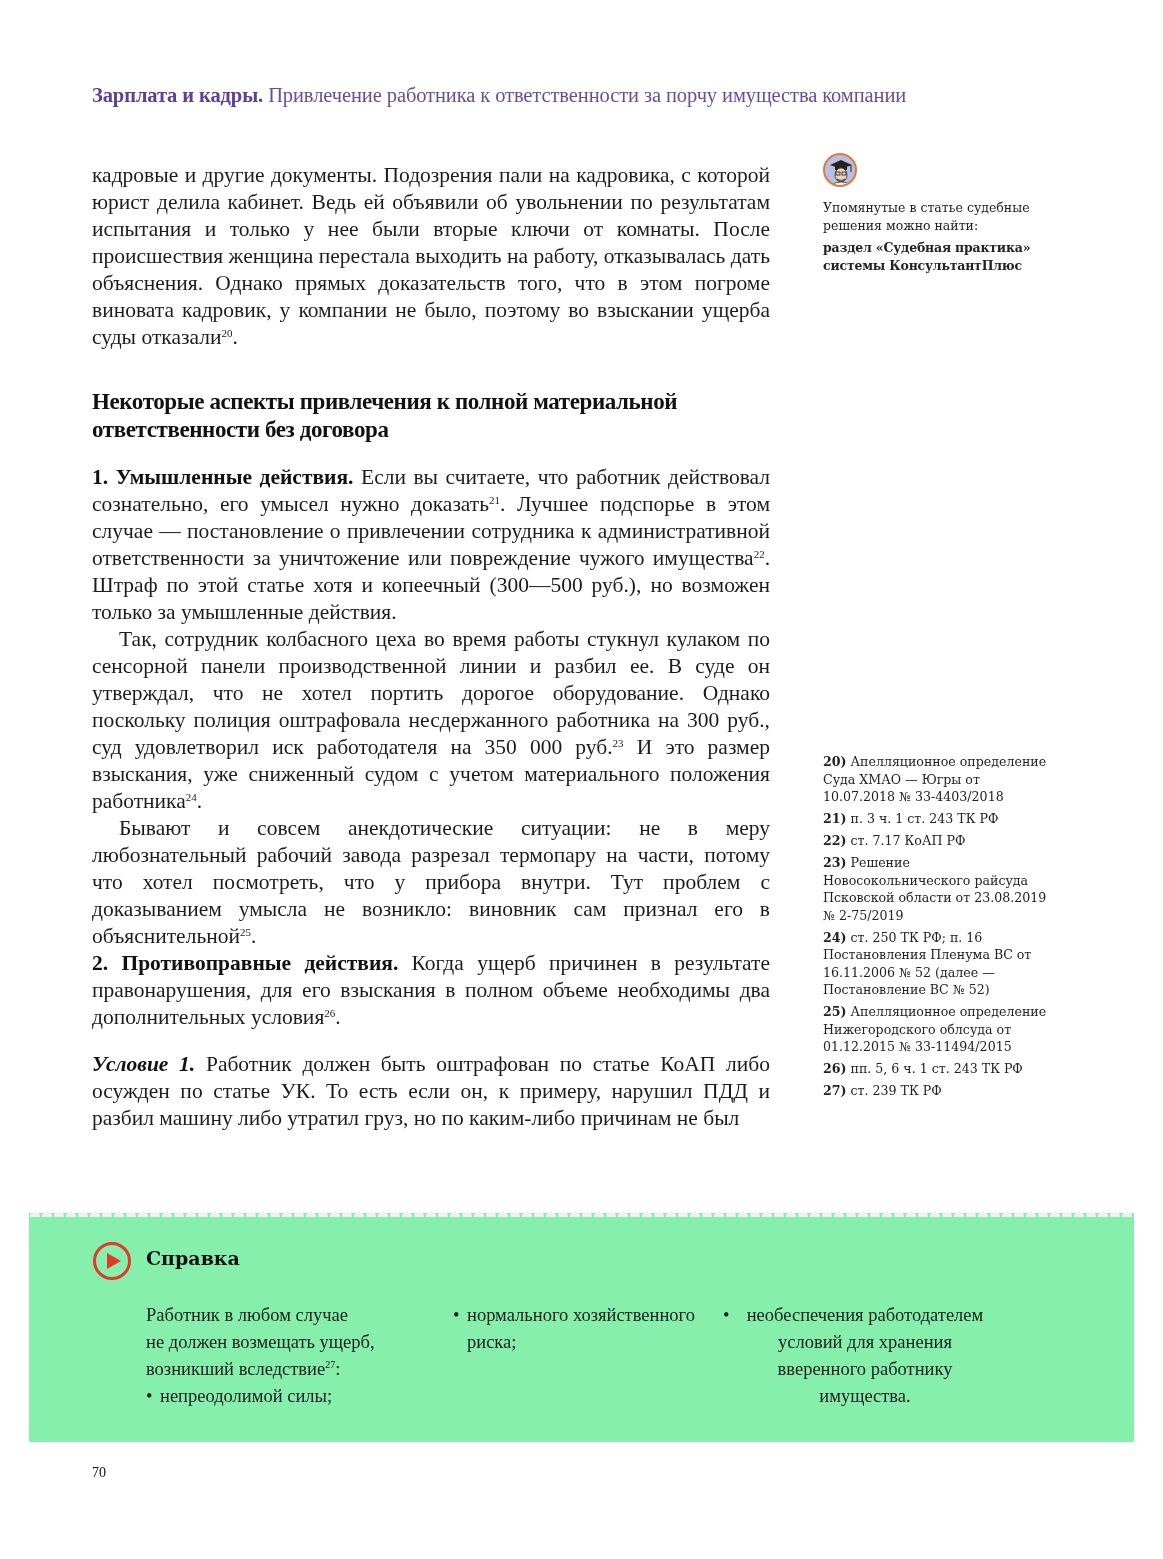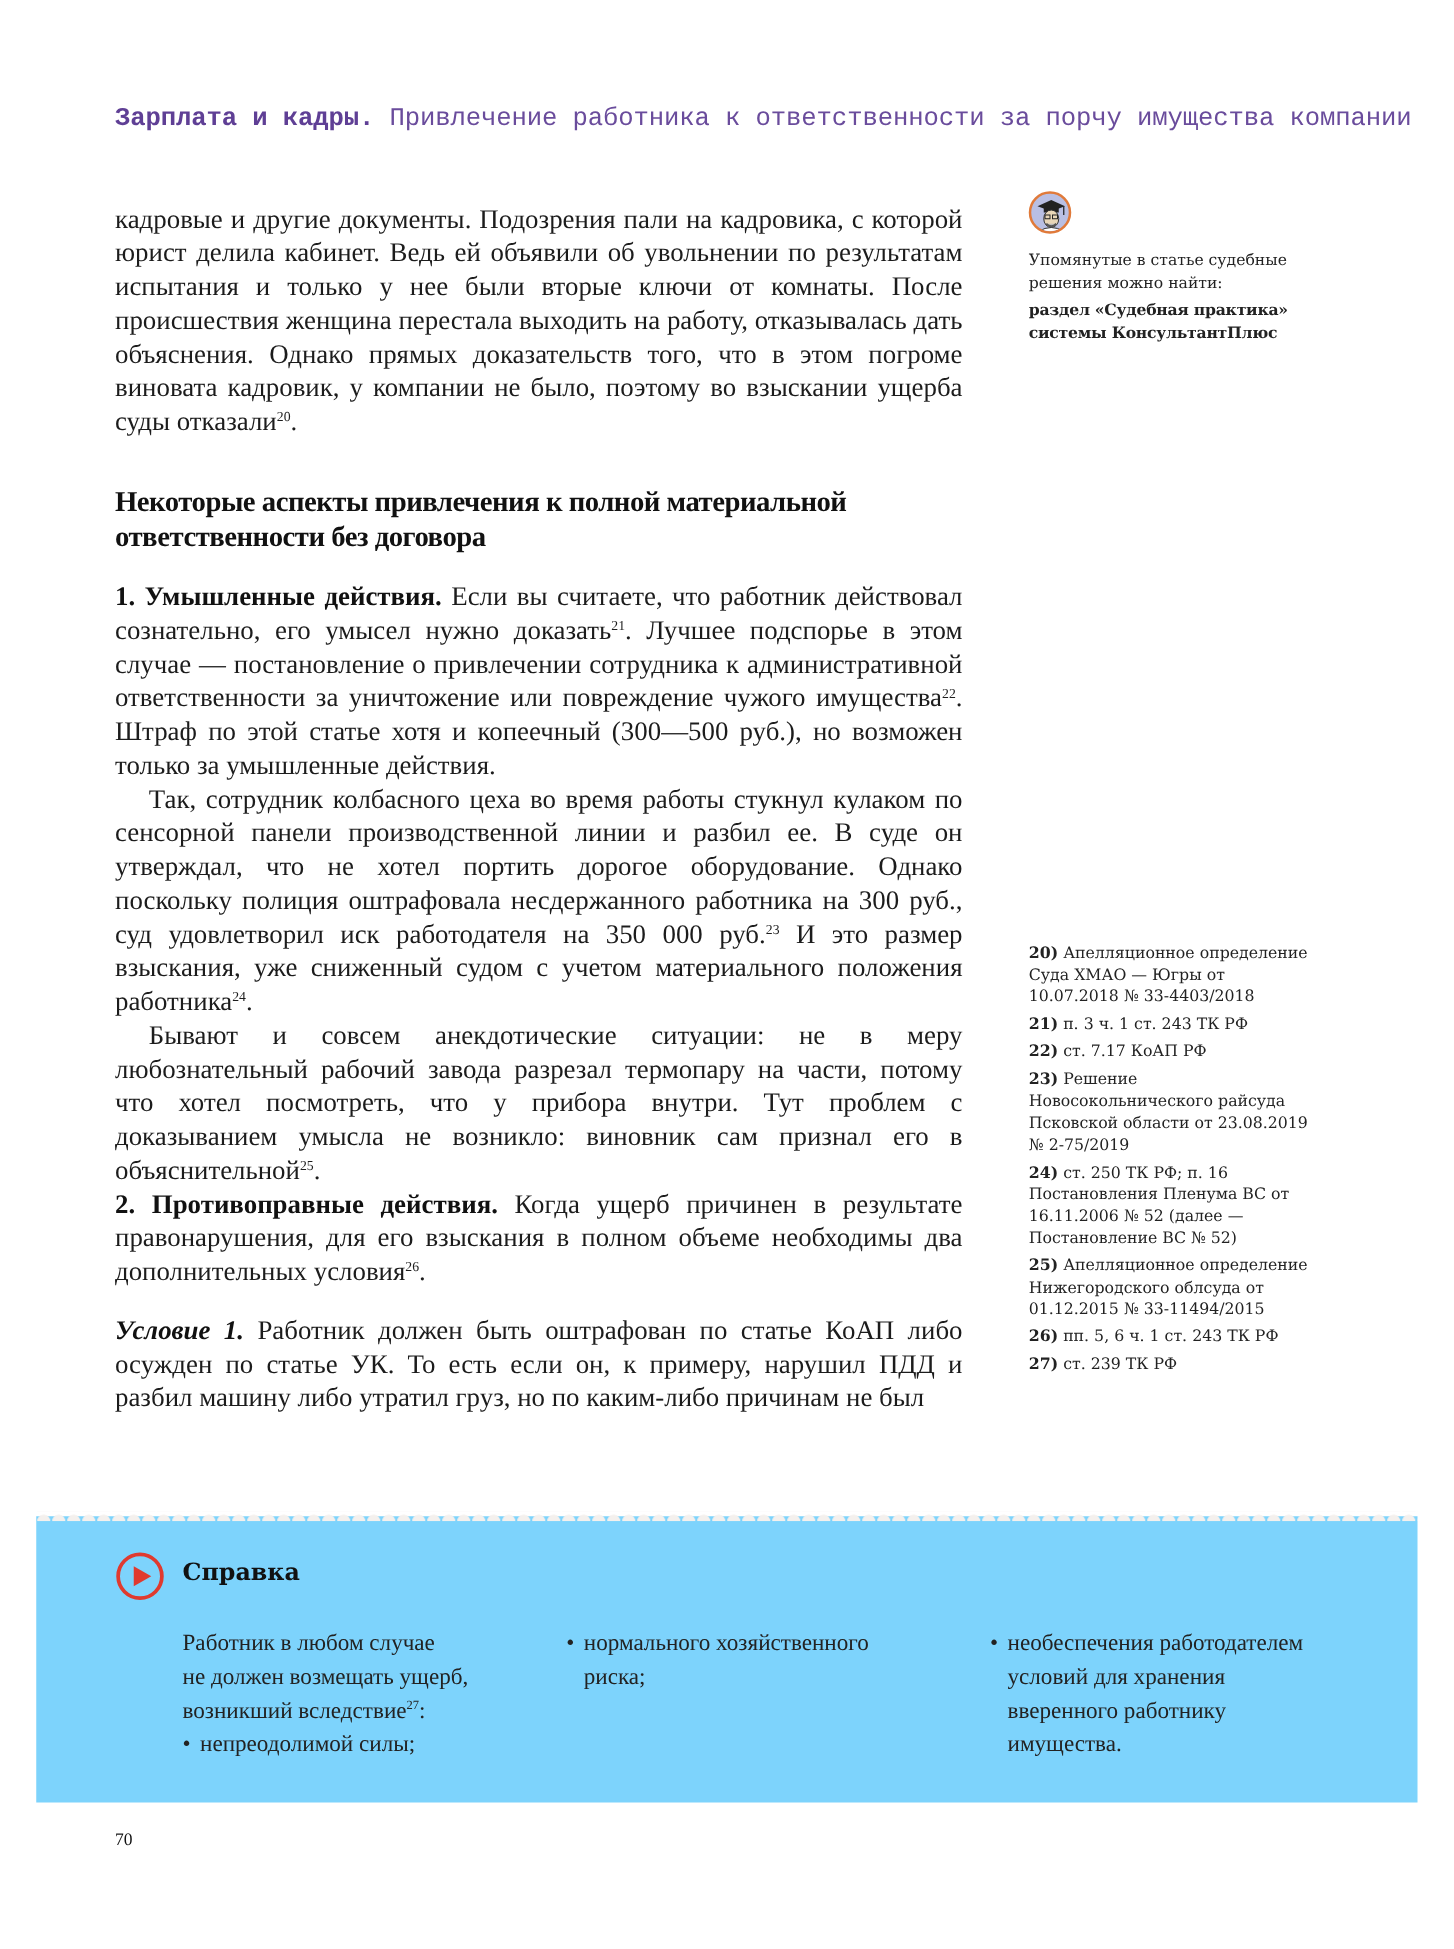--- a/index.html
+++ b/index.html
@@ -1,19 +1,19 @@
 <!DOCTYPE html>
 <html><head>
 <meta charset="utf-8">
 <style>
   html, body { margin:0; padding:0; background:#ffffff; }
   body { width:1163px; height:1559px; position:relative; overflow:hidden;
          font-family:"DejaVu Serif", "Liberation Serif", serif; color:#1f1f1f; }
 
-  .running-head { position:absolute; left:92px; top:84px; font-family:Liberation Mono, monospace;
+  .running-head { position:absolute; left:92px; top:84px; font-family:Liberation Serif, serif;
                   font-size:20.5px; color:#6a4c9c; white-space:nowrap; letter-spacing:-0.1px; }
   .running-head b { font-weight:bold; color:#5f3f95; }
 
   .main { position:absolute; left:92px; top:162px; width:678px;
           font-family:"Liberation Serif", serif; font-size:21.5px; line-height:27px; color:#1c1c1c;
           text-align:justify; }
   .main p { margin:0; }
   .main .indent { text-indent:27px; }
   .main sup { font-size:11px; line-height:0; vertical-align:7px; }
   .h2 { font-family:Liberation Serif, serif; font-weight:bold; font-size:23px; line-height:28px;
@@ -25,21 +25,21 @@
   .side { position:absolute; left:823px; width:225px; font-family:"DejaVu Serif", serif; color:#222; }
   .avatar { position:absolute; left:823px; top:153px; width:34px; height:34px; border-radius:50%;
             background:#b9bfe3; border:2px solid #e07a3a; box-sizing:border-box; overflow:hidden; }
   .note-txt { top:199px; font-size:12.5px; line-height:18px; }
   .note-txt .b { font-weight:bold; font-size:12.5px; margin-top:4px; letter-spacing:-0.2px; }
 
   .fn { top:753px; font-size:12.6px; line-height:17.5px; }
   .fn .item { margin-bottom:4.5px; }
   .fn .num { font-weight:bold; }
 
-  .infobox { position:absolute; left:29px; top:1213px; width:1105px; height:229px; background:#7dd3fc; }
+  .infobox { position:absolute; left:29px; top:1213px; width:1105px; height:229px; background:#86efac; }
   .infobox .scallop { position:absolute; left:0; top:-4px; width:100%; height:8px;
       background-image: radial-gradient(circle at 6px 8px, #f4f0ed 5px, transparent 5.5px);
       background-size:12px 8px; background-repeat:repeat-x; }
   .play { position:absolute; left:63px; top:28px; width:40px; height:40px; }
   .ib-title { position:absolute; left:117px; top:34px; font-family:"DejaVu Serif", serif;
               font-weight:bold; font-size:19px; color:#111; }
   .col { position:absolute; top:89px; font-family:"Liberation Serif", serif; font-size:18.5px;
          line-height:27px; color:#222; }
   .col .bl { position:relative; padding-left:14px; }
   .col .bl:before { content:"•"; position:absolute; left:0; }
@@ -114,18 +114,18 @@
     <div>Работник в любом случае</div>
     <div>не должен возмещать ущерб,</div>
     <div><span>возникший вследствие</span><sup>27</sup><span>:</span></div>
     <div class="bl">непреодолимой силы;</div>
   </div>
 
   <div class="col" style="left:424px; width:270px;">
     <div class="bl">нормального хозяйственного риска;</div>
   </div>
 
-  <div class="col" style="left:763px; width:270px;">
+  <div class="col" style="left:694px; width:270px;text-align:center;">
     <div class="bl">необеспечения работодателем условий для хранения вверенного работнику имущества.</div>
   </div>
 </div>
 
 <div class="page-num">70</div>
 
 </body></html>

